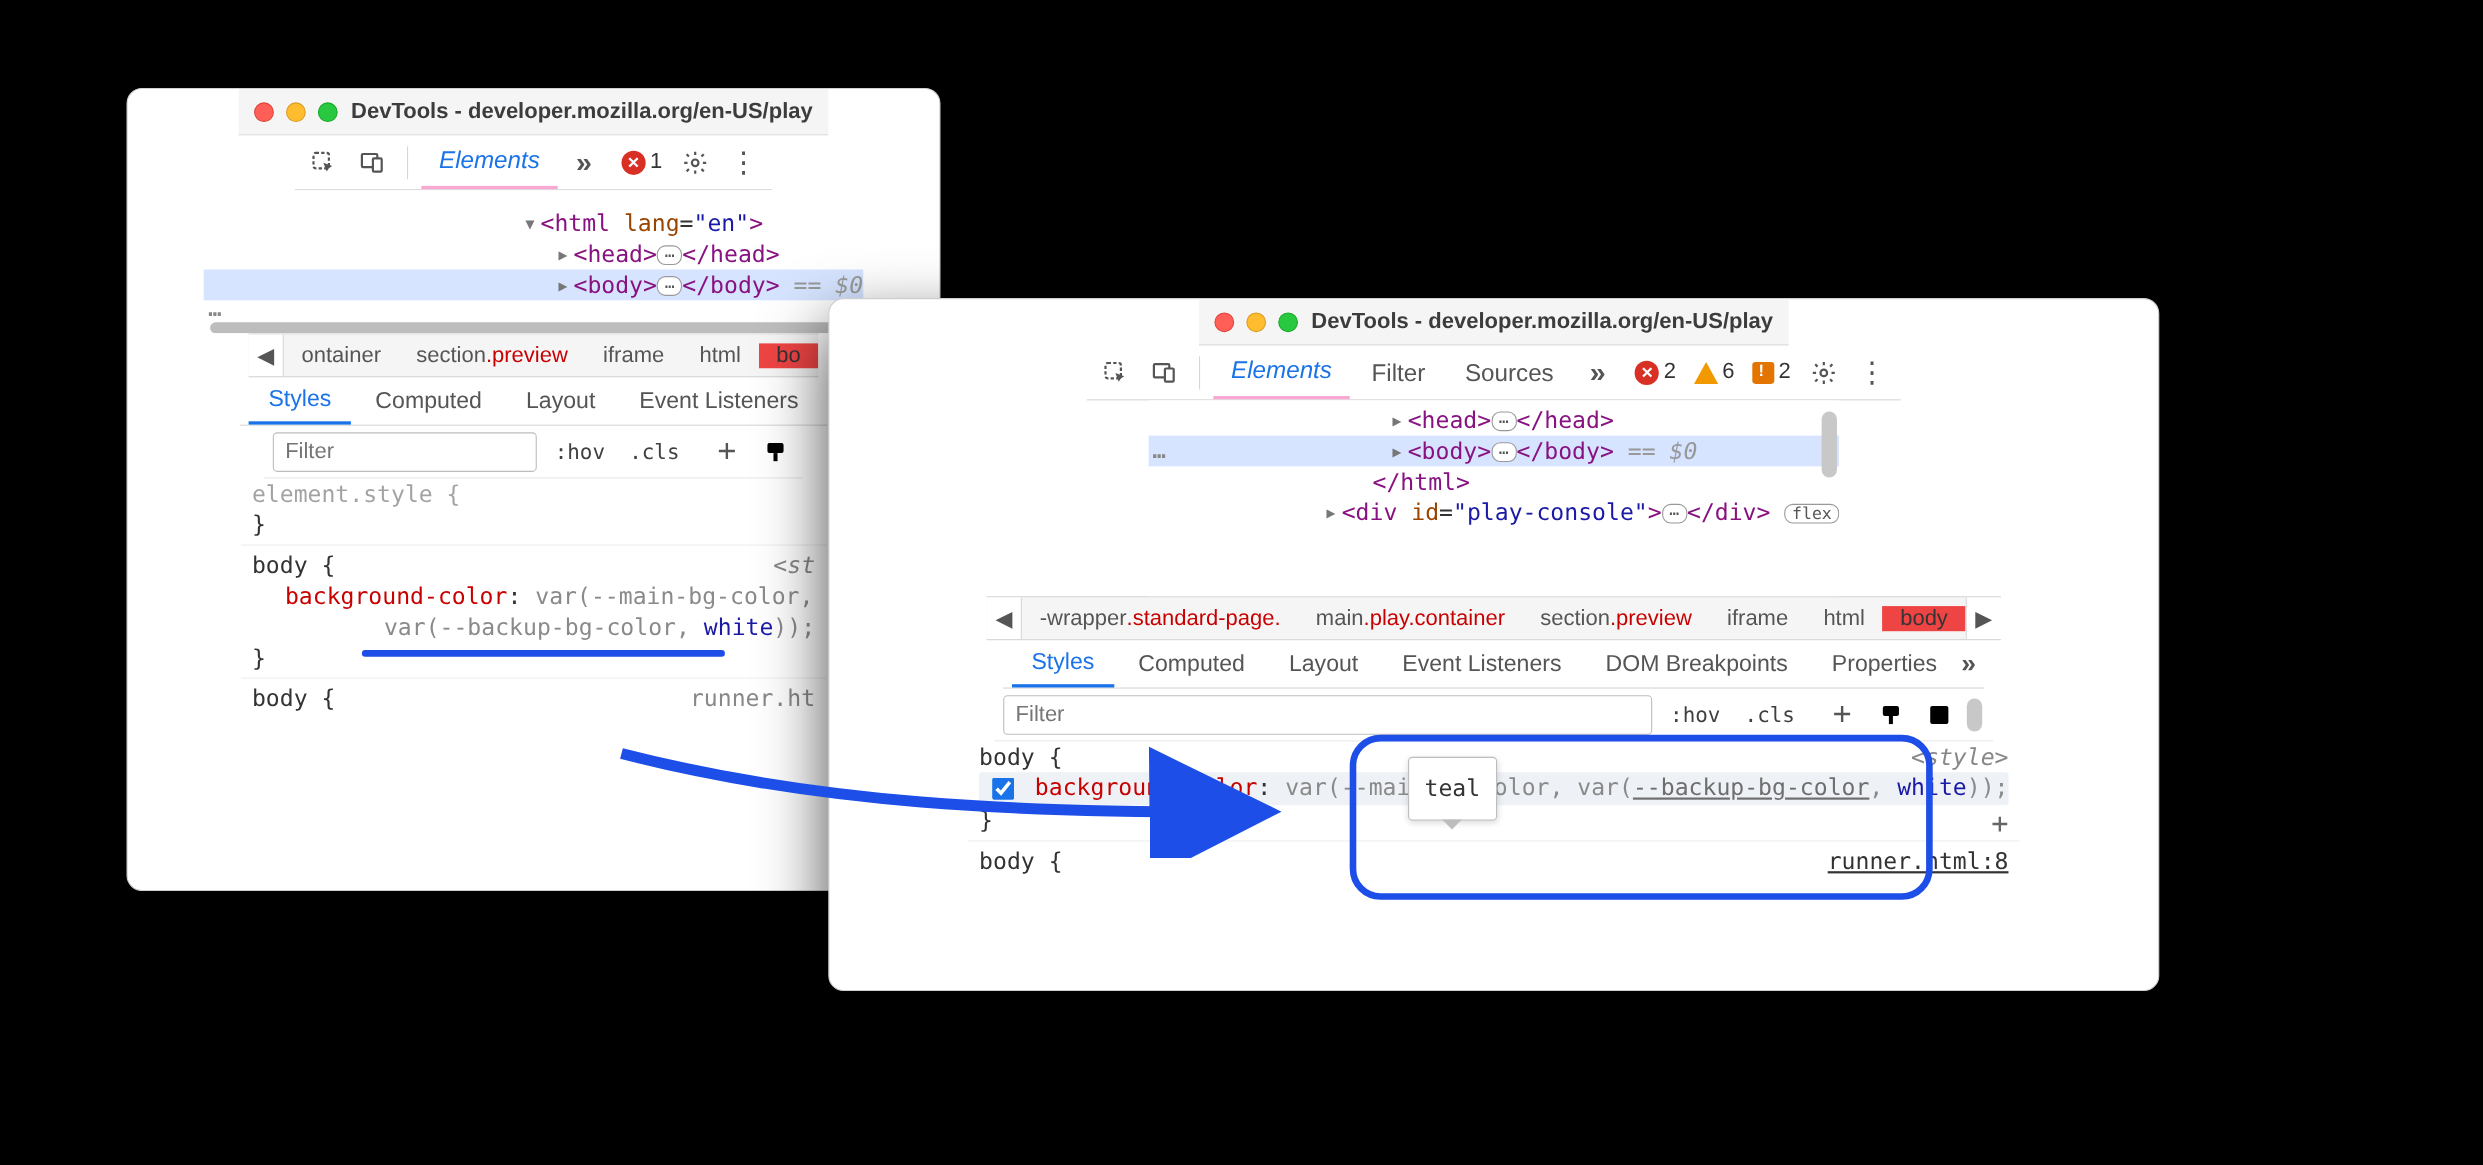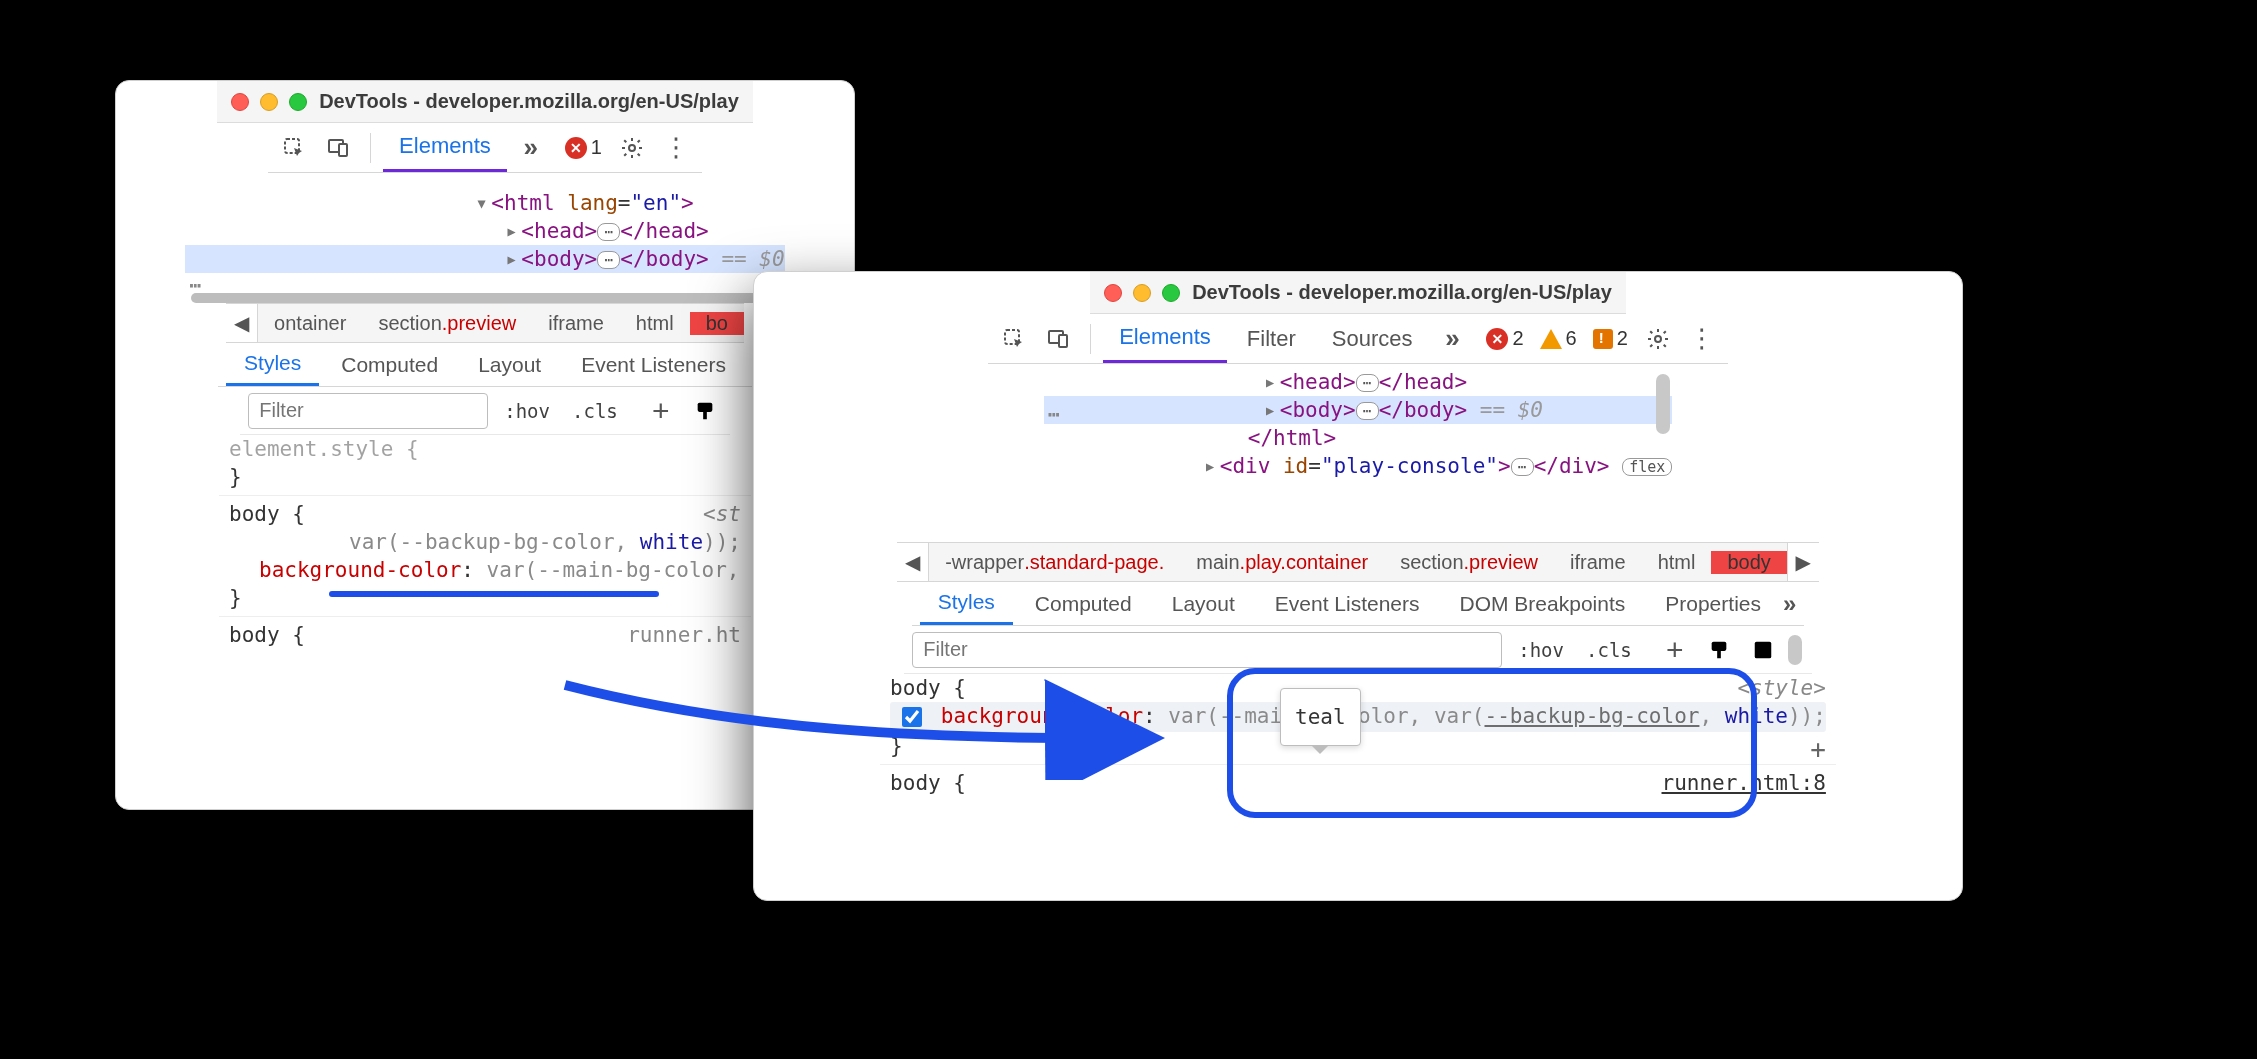--- a/index.html
+++ b/index.html
@@ -57,21 +57,22 @@
   .toolbar .icon-btn {
     width: 40px; height: 40px; display: flex; align-items: center; justify-content: center;
     color: #555; cursor: pointer; border-radius: 4px;
   }
   .toolbar .tab {
     padding: 0 16px; height: 100%; display: flex; align-items: center; cursor: pointer;
     color: #555; font-size: 22px;
   }
   .toolbar .tab.active {
     color: #1a73e8;
-    border-bottom: 3px solid #6d28d9;
+    border-bottom: 3px solid #f9a8d4;
+    font-style: italic;
   }
   .toolbar .spacer { flex: 1; }
   .badge {
     display: inline-flex; align-items: center; gap: 4px; font-size: 20px; color: #333;
     padding: 0 6px;
   }
   .badge .dot {
     width: 22px; height: 22px; display: flex; align-items: center; justify-content: center;
     color: #fff; font-weight: bold; font-size: 14px;
   }
@@ -286,22 +287,22 @@
   </div>
 
   <div class="styles-body" style="flex:1;position:relative;">
     <div class="rule" style="opacity:.45;white-space:pre;">element.style {</div>
     <div class="rule">}</div>
     <div style="border-top:1px solid #eee;margin:4px -10px;"></div>
     <div class="rule">
       <span class="sel">body {</span>
       <span style="float:right;color:#888;font-style:italic;">&lt;st</span>
     </div>
+    <div class="rule" style="padding-left:30px;white-space:pre-wrap;"><span class="prop">background-color</span>: <span class="cssvar">var(</span><span class="cssvar">--main-bg-color</span><span class="cssvar">,</span></div>
     <div class="rule" style="padding-left:120px;"><span class="cssvar">var(</span><span class="cssvar">--backup-bg-color</span><span class="cssvar">, </span><span class="white-val">white</span><span class="cssvar">));</span></div>
-    <div class="rule" style="padding-left:30px;white-space:pre-wrap;"><span class="prop">background-color</span>: <span class="cssvar">var(</span><span class="cssvar">--main-bg-color</span><span class="cssvar">,</span></div>
     <div class="rule">}</div>
     <div style="border-top:1px solid #eee;margin:4px -10px;"></div>
     <div class="rule">
       <span class="sel">body {</span>
       <span class="src-link" style="text-decoration:none;color:#888;">runner.ht</span>
     </div>
 
     <div class="blue-underline" style="left:110px; top:156px; width:330px;"></div>
   </div>
 </div>

